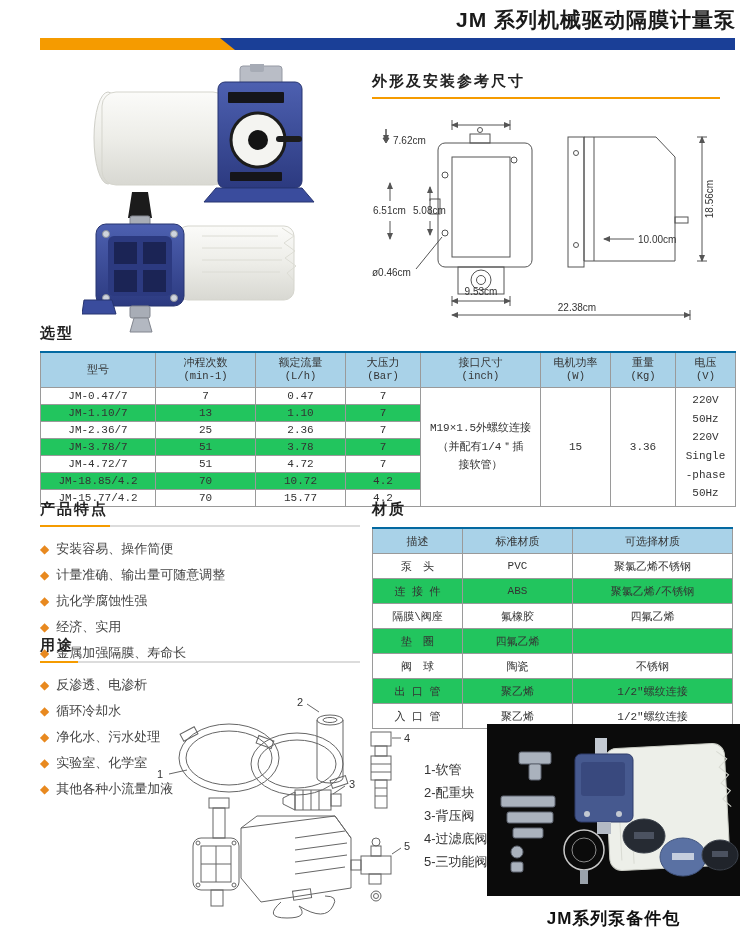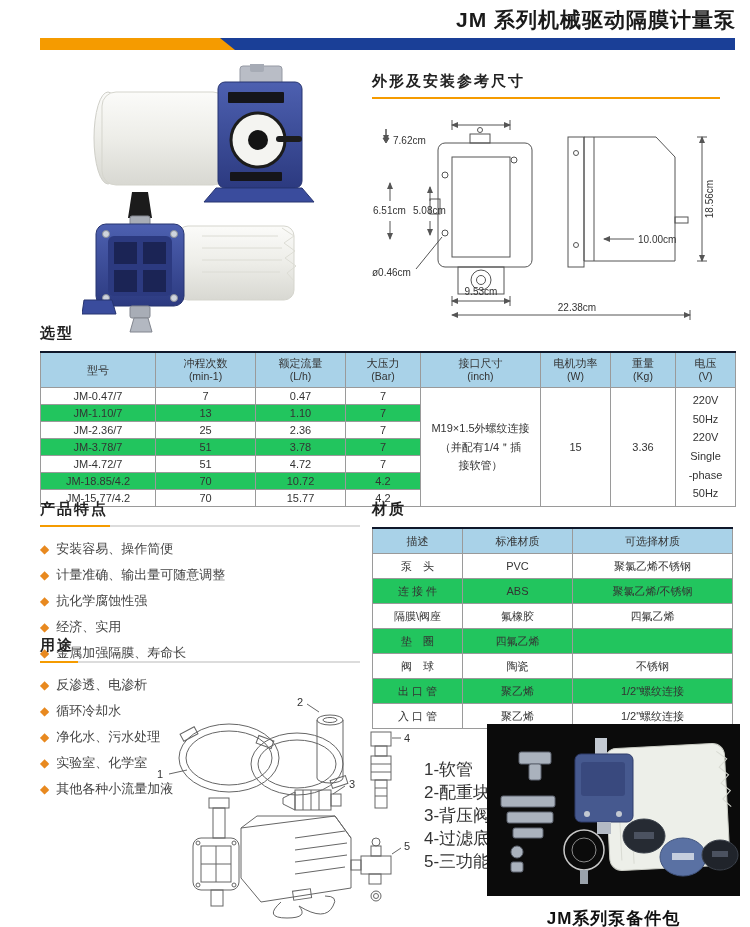--- a/index.html
+++ b/index.html
@@ -28,32 +28,32 @@
   ul.blist{list-style:none;margin:9px 0 0 0;padding:0;}
   ul.blist li{font-size:13px;color:#444;line-height:25px;white-space:nowrap;}
   ul.blist .diamond{color:#e8891f;margin-right:7px;font-size:12px;}
   
   table.dtable{border-collapse:collapse;table-layout:fixed;background:#fff;}
   table.dtable th,table.dtable td{
     border:1px solid #9a9a9a;text-align:center;vertical-align:middle;
     font-weight:normal;padding:1px 2px;overflow:hidden;
   }
   table.dtable thead th{background:#a9d2e8;color:#333;}
-  table.dtable{border-top:2px solid #0f172a;}
+  table.dtable{border-top:2px solid #0369a1;font-family:Liberation Mono, monospace;}
   tr.alt td{background:#22c55e;}
   td.mcell{background:#fff !important;font-size:11px;line-height:1.7;}
   #selection-table{width:695px;font-size:11px;}
   #selection-table thead th{height:32px;font-size:11px;line-height:1.3;}
   #selection-table tbody td{height:14px;text-align:center;}
   #materials-table{width:360px;font-size:11px;}
   #materials-table thead th{height:22px;}
   #materials-table tbody td{height:22px;}
   .hunit{font-size:10.5px;}
   
-  .parts-labels div{font-size:17px;color:#333;line-height:23px;}
+  .parts-labels div{font-size:13px;color:#333;line-height:23px;}
   
   .kit-caption{margin-top:7px;text-align:center;font-size:17px;color:#111;letter-spacing:1px;font-weight:bold;}
   svg text{font-family:"Liberation Sans","DejaVu Sans",sans-serif;}
 </style>
 </head>
 <body>
 
 <div class="page-title">JM 系列机械驱动隔膜计量泵</div>
 <div class="header-bar">
   <div class="orange-seg"></div>

